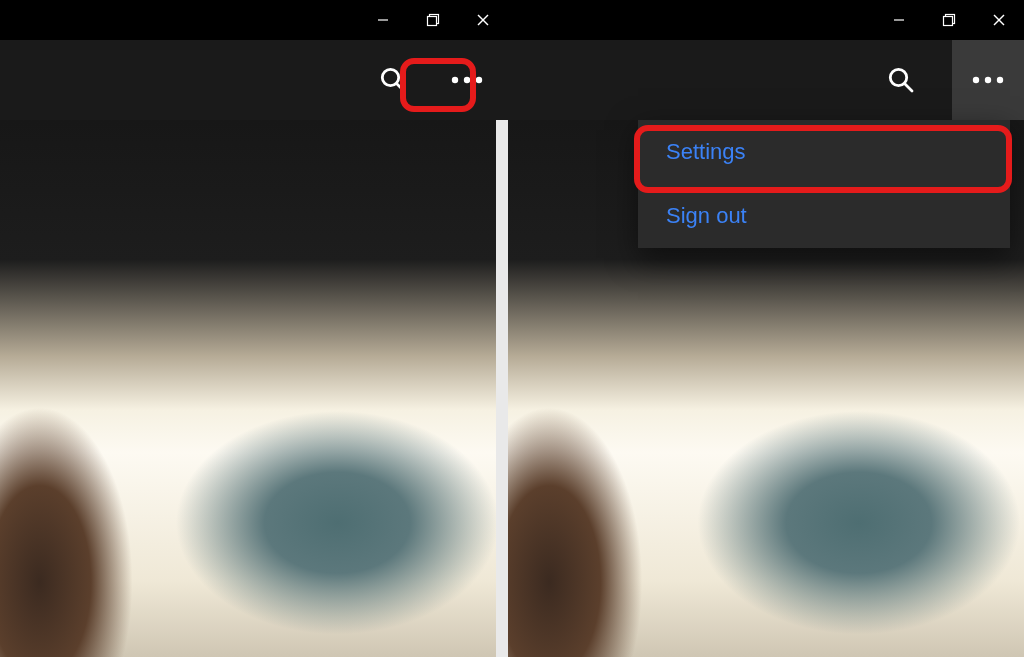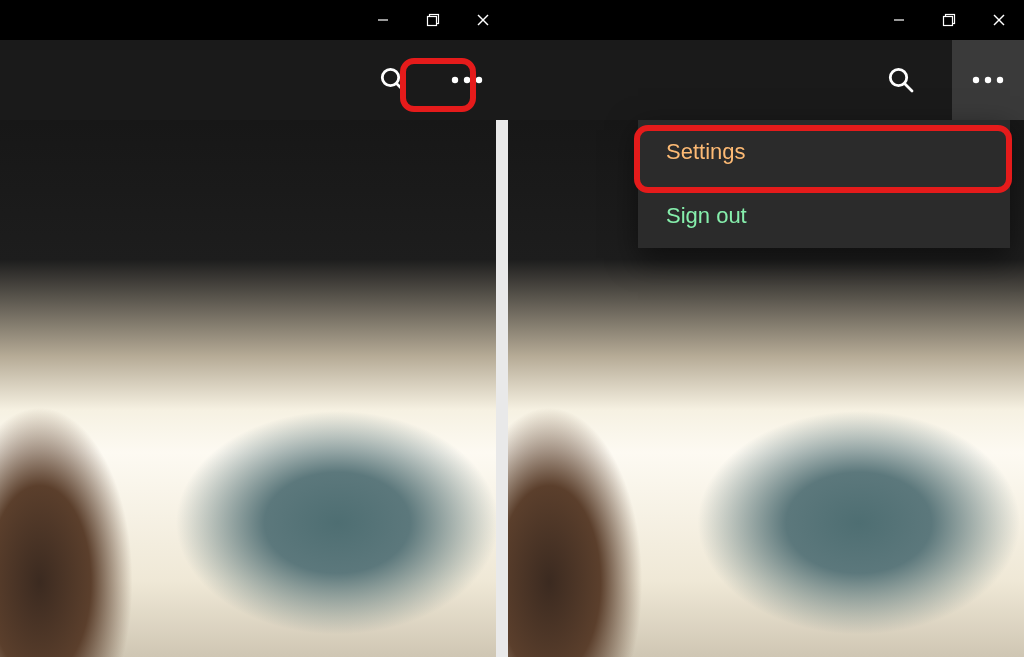--- a/index.html
+++ b/index.html
@@ -81,26 +81,26 @@
       width: 372px;
       background: #2b2b2b;
       z-index: 20;
       box-shadow: 0 10px 28px rgba(0,0,0,0.5);
     }
     .dropdown-item {
       height: 64px;
       display: flex;
       align-items: center;
       padding-left: 28px;
-      color: #fdba74;
+      color: #3b82f6;
       font-size: 22px;
       font-weight: 400;
     }
     .dropdown-item:nth-child(2) {
-      color: #86efac;
+      color: #3b82f6;
     }
     .content-area {
       position: absolute;
       top: 40px;
       left: 0;
       right: 0;
       bottom: 0;
       overflow: hidden;
       z-index: 1;
     }

